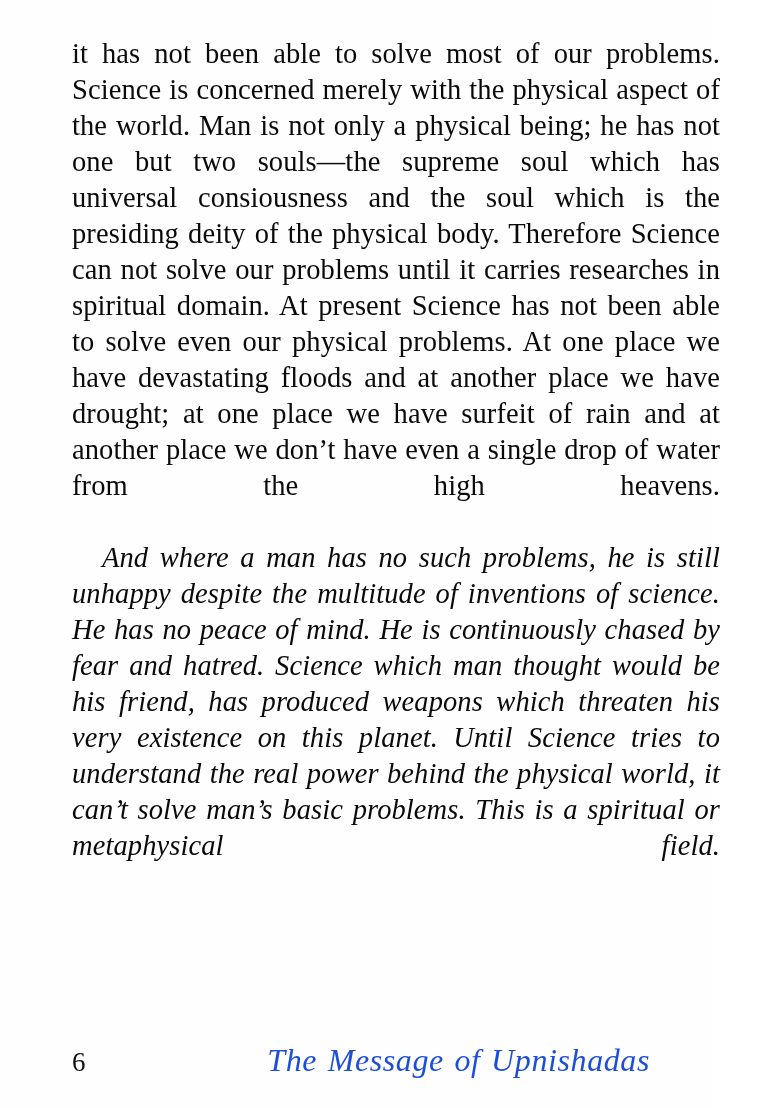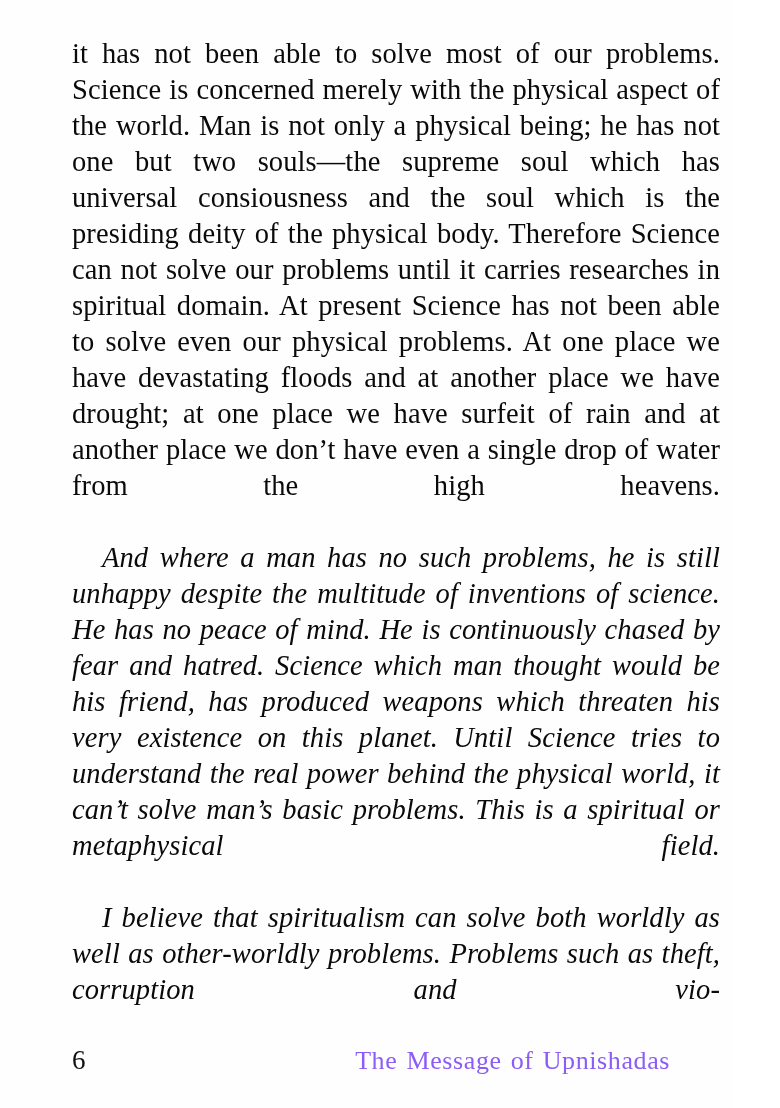--- a/index.html
+++ b/index.html
@@ -16,21 +16,20 @@
     position: relative;
   }
 
   .page {
     position: absolute;
     left: 0;
     top: 0;
     width: 712px;
     height: 1108px;
     background: #fefefe;
-    padding-left: 20px;
   }
 
   .text-block {
     position: absolute;
     left: 72px;
     top: 36px;
     width: 648px;
   }
 
   .para {
@@ -69,38 +68,38 @@
   }
 
   .folio {
     font-size: 27px;
     line-height: 32px;
     color: #111111;
     font-family: "Liberation Serif", "DejaVu Serif", serif;
   }
 
   .running-head {
-    font-size: 26px;
+    font-size: 32px;
     line-height: 32px;
-    color: #8b5cf6;
+    font-style: italic;
+    color: #1d4ed8;
     letter-spacing: 0.6px;
     word-spacing: 2px;
     font-family: "Liberation Serif", "DejaVu Serif", serif;
     padding-right: 2px;
   }
 </style>
 </head>
 <body>
 
 <div class="page">
 
   <div class="text-block">
     <p class="para">it has not been able to solve most of our problems. Science is concerned merely with the physical aspect of the world. Man is not only a physical being; he has not one but two souls—the supreme soul which has universal consiousness and the soul which is the presiding deity of the physical body. Therefore Science can not solve our problems until it carries researches in spiritual domain. At present Science has not been able to solve even our physical problems. At one place we have devastating floods and at another place we have drought; at one place we have surfeit of rain and at another place we don’t have even a single drop of water from the high heavens.</p>
     <p class="para indented">And where a man has no such problems, he is still unhappy despite the multitude of inventions of science. He has no peace of mind. He is continuously chased by fear and hatred. Science which man thought would be his friend, has produced weapons which threaten his very existence on this planet. Until Science tries to understand the real power behind the physical world, it can’t solve man’s basic problems. This is a spiritual or metaphysical field.</p>
-    <p class="para indented">I believe that spiritualism can solve both worldly as well as other-worldly problems. Problems such as theft, corruption and vio-</p>
   </div>
 
   <div class="footer">
     <span class="folio">6</span>
     <span class="running-head">The Message of Upnishadas</span>
   </div>
 
 </div>
 
 </body></html>

